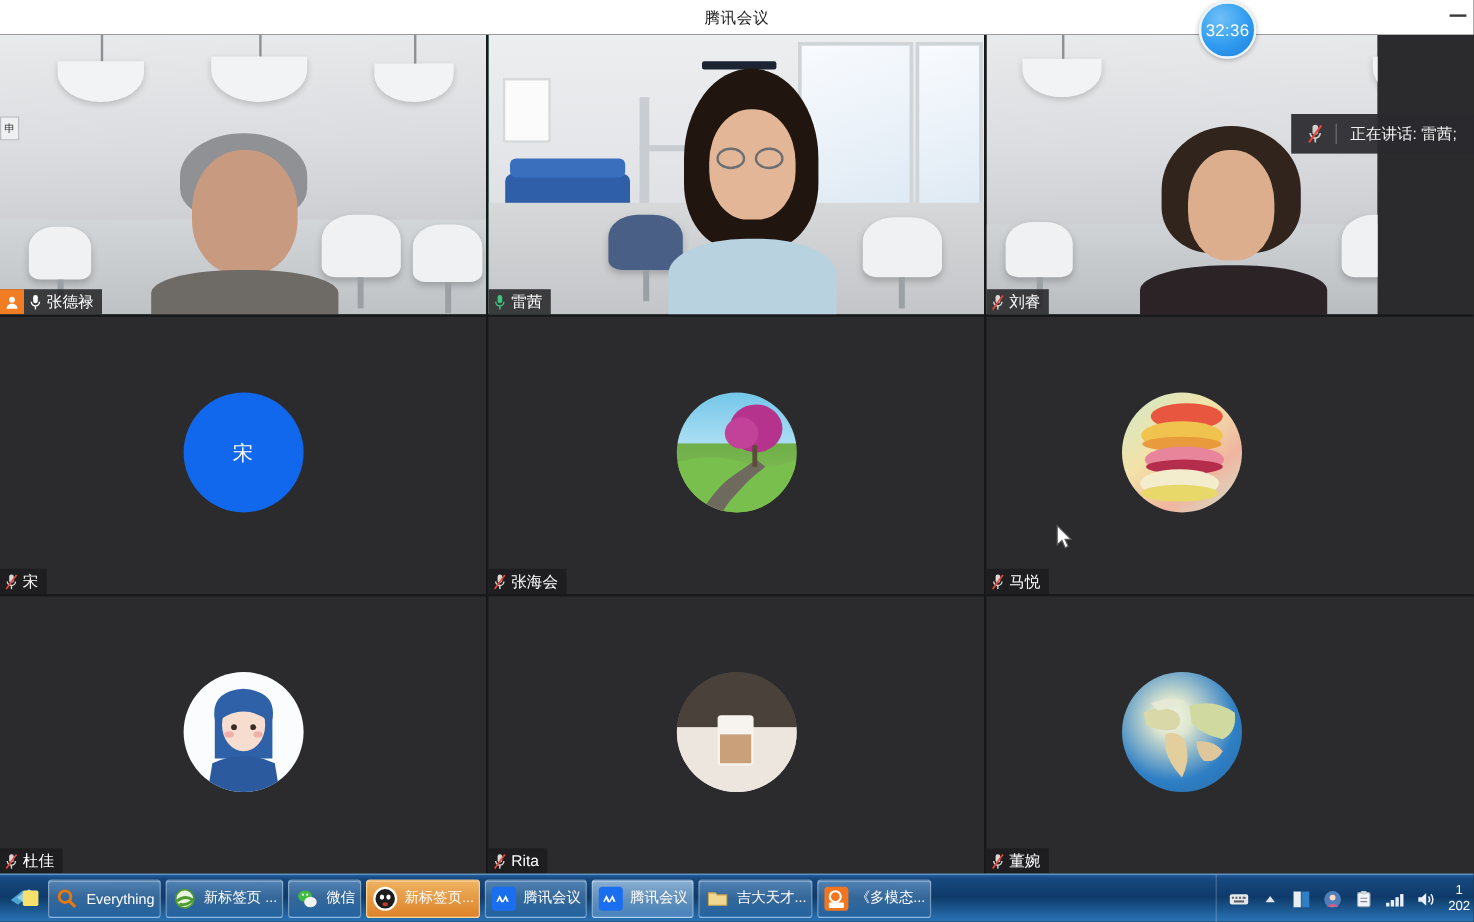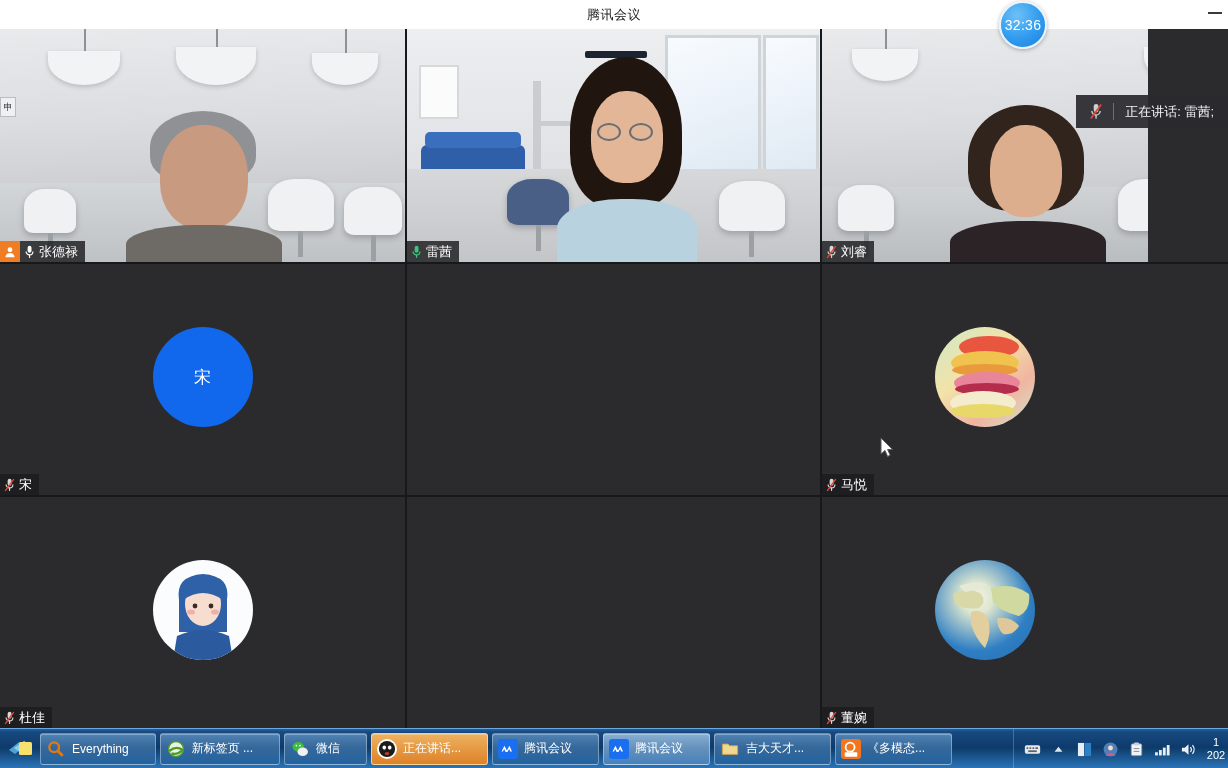--- a/index.html
+++ b/index.html
@@ -97,21 +97,21 @@
 
   
   .cursor{ position:absolute; left:880px; top:437px; width:14px; height:21px; }
 
   
   .taskbar{ position:absolute; left:0; bottom:0; width:1228px; height:40px;
     background:linear-gradient(180deg,#1f5fa4 0%,#17497f 8%,#0e3a6b 48%,#10406f 52%,#2a74b8 100%);
     border-top:1px solid #6fa8dc; display:flex; align-items:center; }
   .start{ width:30px; height:34px; margin-left:6px; display:flex; align-items:center;
     justify-content:center; }
-  .tb-item{ height:32px; margin-left:4px; padding:0 26px 0 5px; display:flex; align-items:center;
+  .tb-item{ height:32px; margin-left:4px; padding:0 4px 0 5px; display:flex; align-items:center;
     gap:6px; border-radius:3px; border:1px solid rgba(255,255,255,.35);
     background:linear-gradient(180deg,rgba(130,180,225,.55),rgba(35,95,155,.55));
     box-shadow:inset 0 1px 0 rgba(255,255,255,.3); }
   .tb-item.active{ background:linear-gradient(180deg,rgba(250,185,95,.95),rgba(232,132,35,.95));
     border-color:rgba(255,220,160,.8); }
   .tb-item.light{ background:linear-gradient(180deg,rgba(175,210,240,.75),rgba(90,145,200,.65)); }
   .tb-label{ color:#fff; font-size:12px; white-space:nowrap; }
   .tb-ico{ width:20px; height:20px; border-radius:3px; display:flex; align-items:center;
     justify-content:center; flex:0 0 20px; }
   .tray{ position:absolute; right:0; top:0; height:40px; display:flex; align-items:center;
@@ -231,20 +231,42 @@
             <rect x="4.6" y="1" width="5" height="9" rx="2.5" fill="#d8d8d8"></rect>
             <path d="M2.6 8.4a4.4 4.4 0 0 0 8.8 0" stroke="#d8d8d8" stroke-width="1.5" fill="none"></path>
             <rect x="6.3" y="12.6" width="1.5" height="4" fill="#d8d8d8"></rect>
             <line x1="1.5" y1="16.5" x2="12.5" y2="1.5" stroke="#e8443a" stroke-width="1.8"></line>
           </svg>
       </div>
       <div class="nm">宋</div>
     </div>
   </div>
 
+  <div class="tile r1 c1">
+    <div class="avatar av-tree">
+      <svg viewBox="0 0 100 100" style="width:100%;height:100%;">
+        <path d="M0 58 Q30 50 54 58 Q78 66 100 56 L100 100 L0 100 Z" fill="#79bf4d"></path>
+        <path d="M20 100 Q34 78 46 70 Q58 62 66 56 L74 62 Q60 72 52 82 Q42 92 38 100 Z" fill="#6f6a5e"></path>
+        <ellipse cx="66" cy="30" rx="22" ry="20" fill="#b5338c"></ellipse>
+        <ellipse cx="54" cy="34" rx="14" ry="13" fill="#c2429a"></ellipse>
+        <rect x="63" y="44" width="4" height="18" fill="#5c4a3a"></rect>
+      </svg>
+    </div>
+    <div class="namebar">
+      <div class="mic">
+        <svg viewBox="0 0 14 18">
+            <rect x="4.6" y="1" width="5" height="9" rx="2.5" fill="#d8d8d8"></rect>
+            <path d="M2.6 8.4a4.4 4.4 0 0 0 8.8 0" stroke="#d8d8d8" stroke-width="1.5" fill="none"></path>
+            <rect x="6.3" y="12.6" width="1.5" height="4" fill="#d8d8d8"></rect>
+            <line x1="1.5" y1="16.5" x2="12.5" y2="1.5" stroke="#e8443a" stroke-width="1.8"></line>
+          </svg>
+      </div>
+      <div class="nm">张海会</div>
+    </div>
+  </div>
 
   <div class="tile r1 c2">
     <div class="avatar av-macaron">
       <svg viewBox="0 0 100 100" style="width:100%;height:100%;">
         <ellipse cx="54" cy="20" rx="30" ry="11" fill="#e8563f"></ellipse>
         <ellipse cx="50" cy="36" rx="34" ry="12" fill="#f0c24e"></ellipse>
         <ellipse cx="50" cy="43" rx="33" ry="6" fill="#e99a3c"></ellipse>
         <ellipse cx="52" cy="56" rx="33" ry="11" fill="#e8859a"></ellipse>
         <ellipse cx="52" cy="62" rx="32" ry="6" fill="#b52d4c"></ellipse>
         <ellipse cx="48" cy="76" rx="33" ry="12" fill="#f3eccd"></ellipse>
@@ -283,20 +305,41 @@
             <rect x="4.6" y="1" width="5" height="9" rx="2.5" fill="#d8d8d8"></rect>
             <path d="M2.6 8.4a4.4 4.4 0 0 0 8.8 0" stroke="#d8d8d8" stroke-width="1.5" fill="none"></path>
             <rect x="6.3" y="12.6" width="1.5" height="4" fill="#d8d8d8"></rect>
             <line x1="1.5" y1="16.5" x2="12.5" y2="1.5" stroke="#e8443a" stroke-width="1.8"></line>
           </svg>
       </div>
       <div class="nm">杜佳</div>
     </div>
   </div>
 
+  <div class="tile r2 c1">
+    <div class="avatar av-coffee">
+      <svg viewBox="0 0 100 100" style="width:100%;height:100%;">
+        <rect x="0" y="0" width="100" height="46" fill="#4a423a"></rect>
+        <rect x="0" y="46" width="100" height="54" fill="#ece6df"></rect>
+        <rect x="34" y="36" width="30" height="42" rx="3" fill="#f7f3ee"></rect>
+        <rect x="36" y="52" width="26" height="24" fill="#c9a07a"></rect>
+      </svg>
+    </div>
+    <div class="namebar">
+      <div class="mic">
+        <svg viewBox="0 0 14 18">
+            <rect x="4.6" y="1" width="5" height="9" rx="2.5" fill="#d8d8d8"></rect>
+            <path d="M2.6 8.4a4.4 4.4 0 0 0 8.8 0" stroke="#d8d8d8" stroke-width="1.5" fill="none"></path>
+            <rect x="6.3" y="12.6" width="1.5" height="4" fill="#d8d8d8"></rect>
+            <line x1="1.5" y1="16.5" x2="12.5" y2="1.5" stroke="#e8443a" stroke-width="1.8"></line>
+          </svg>
+      </div>
+      <div class="nm">Rita</div>
+    </div>
+  </div>
 
   <div class="tile r2 c2">
     <div class="avatar av-earth">
       <svg viewBox="0 0 100 100" style="width:100%;height:100%;">
         <path d="M18 34 Q34 26 46 34 Q52 42 44 48 Q30 50 20 44 Z" fill="#d9d8a8"></path>
         <path d="M36 52 Q44 48 52 56 Q58 72 50 88 Q40 78 36 64 Z" fill="#e3cf9e"></path>
         <path d="M56 28 Q78 22 94 34 Q96 50 84 56 Q66 52 58 42 Z" fill="#cfd9a0"></path>
         <path d="M62 58 Q76 56 84 66 Q78 76 68 74 Q62 68 62 58 Z" fill="#dec79a"></path>
         <path d="M24 26 Q40 20 52 24 Q44 30 30 32 Z" fill="#e6e9d6"></path>
       </svg>
@@ -388,21 +431,21 @@
 
   <div class="tb-item active">
     <div class="tb-ico" style="background:#fff;border-radius:50%;">
       <svg viewBox="0 0 20 20" style="width:18px;height:18px;">
           <circle cx="10" cy="10" r="9" fill="#1c1c1c"></circle>
           <ellipse cx="7" cy="8.4" rx="2" ry="2.4" fill="#fff"></ellipse>
           <ellipse cx="13" cy="8.4" rx="2" ry="2.4" fill="#fff"></ellipse>
           <ellipse cx="10" cy="15" rx="2.6" ry="1.8" fill="#c0392b"></ellipse>
         </svg>
     </div>
-    <span class="tb-label">正在讲话...</span>
+    <span class="tb-label">新标签页...</span>
   </div>
 
   <div class="tb-item">
     <div class="tb-ico" style="background:#1a6ef0;">
       <svg viewBox="0 0 20 20" style="width:16px;height:16px;">
           <path d="M2 13 L5.5 6 L8.6 12 L11.8 6 L15 13 L12.8 13 L11.4 10 L9.4 13.6 L7 13.6 L5.2 10 L3.8 13 Z" fill="#fff"></path>
         </svg>
     </div>
     <span class="tb-label">腾讯会议</span>
   </div>

